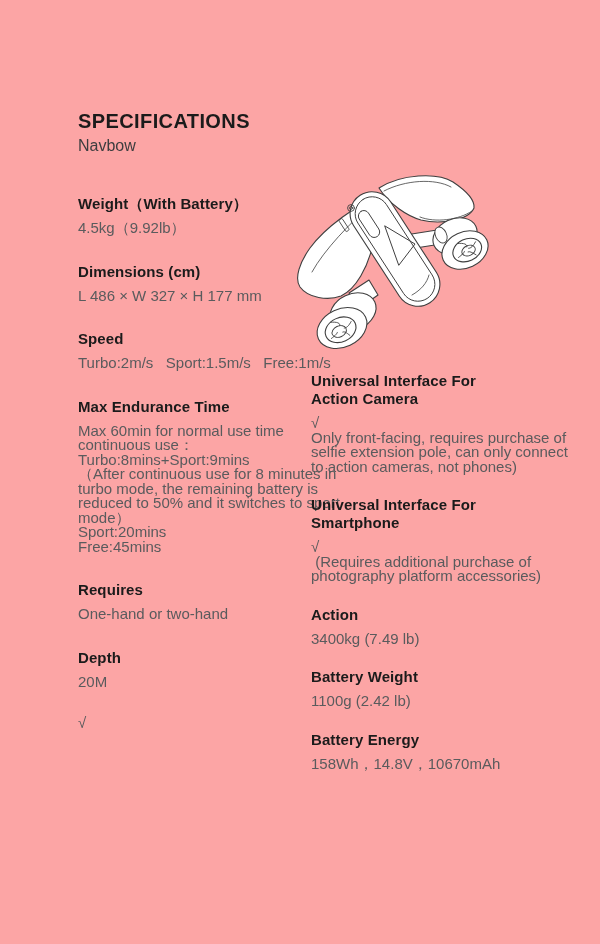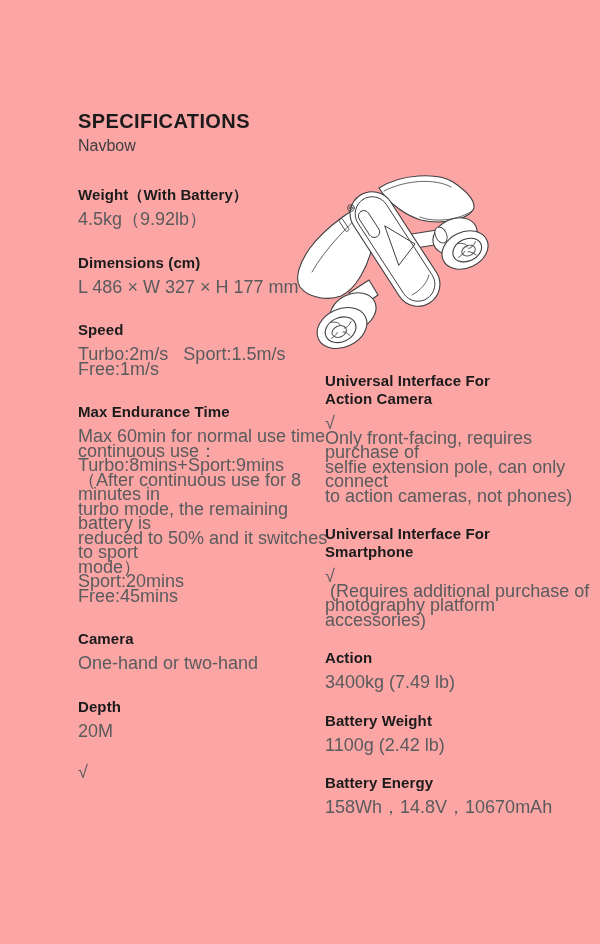--- a/index.html
+++ b/index.html
@@ -19,36 +19,36 @@
     letter-spacing:0.4px;
     line-height:22px;
   }
   .page-subtitle{
     margin-top:6px;
     font-size:16px;
     color:#3d3d3f;
     line-height:15px;
   }
   .col{position:absolute;}
-  .col-left{left:78px;top:186px;width:262px;}
-  .col-right{left:325px;top:372px;width:266px;}
+  .col-left{left:78px;top:195px;width:262px;}
+  .col-right{left:311px;top:372px;width:266px;}
   .spec{margin:0;}
   .col-left .spec{margin-bottom:27px;}
   .col-right .spec{margin-bottom:22px;}
   .spec-heading{
     font-size:15px;
     font-weight:700;
     color:#1b1b1b;
     line-height:18px;
     margin:0 0 8px 0;
     white-space:pre-wrap;
     letter-spacing:0.1px;
   }
   .spec-value{
-    font-size:18px;
+    font-size:15px;
     color:#5a5b5d;
     line-height:14.5px;
     margin:0;
     white-space:pre-wrap;
   }
   .illustration{
     position:absolute;
     left:281px;
     top:162px;
     width:210px;
@@ -139,21 +139,21 @@
 continuous use：
 Turbo:8mins+Sport:9mins
 （After continuous use for 8 minutes in
 turbo mode, the remaining battery is
 reduced to 50% and it switches to sport
 mode）
 Sport:20mins
 Free:45mins</p>
     </div>
     <div class="spec">
-      <h3 class="spec-heading">Camera</h3>
+      <h3 class="spec-heading">Requires</h3>
       <p class="spec-value">One-hand or two-hand</p>
     </div>
     <div class="spec">
       <h3 class="spec-heading">Depth</h3>
       <p class="spec-value">20M</p>
     </div>
     <div class="spec">
       <p class="spec-value">√</p>
     </div>
   </div>

